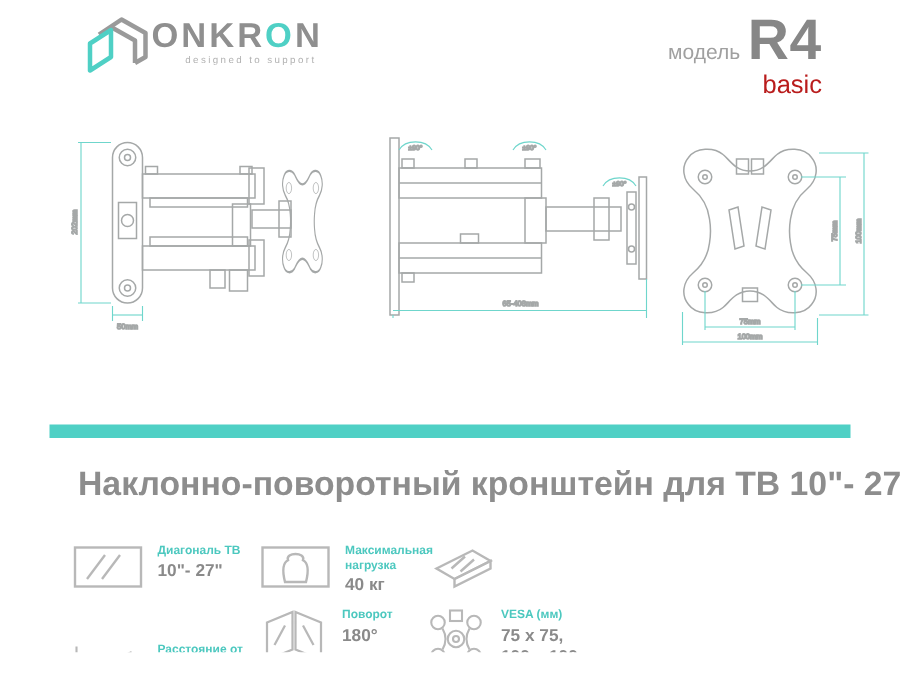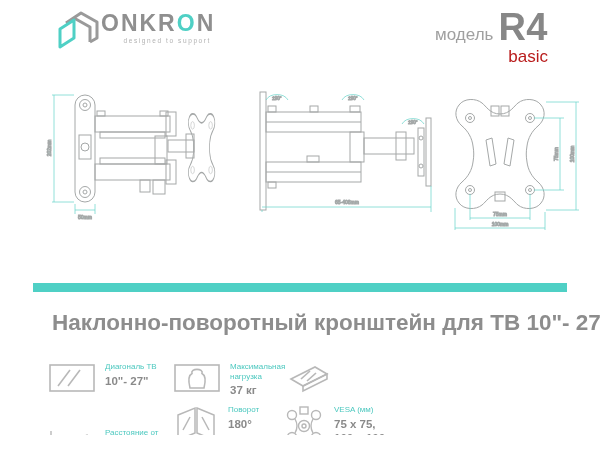--- a/index.html
+++ b/index.html
@@ -6,35 +6,35 @@
   .page{position:relative;width:600px;height:435px;background:#ffffff;overflow:hidden;
         font-family:"Liberation Sans",sans-serif;}
   
   .logo-mark{position:absolute;left:56px;top:6px;}
   .brand{position:absolute;left:101px;top:10px;font-size:23px;font-weight:bold;
          letter-spacing:2px;color:#8f8f8f;}
   .brand .accent{color:#4fd0c5;}
   .tagline{position:absolute;left:101px;top:37px;width:110px;text-align:right;
            font-size:6.5px;letter-spacing:1.6px;color:#b2b2b2;}
   .model-block{position:absolute;right:52px;top:8px;text-align:right;line-height:1;}
-  .model-label{font-size:17px;color:#a0a0a0;margin-right:5px;}
+  .model-label{font-size:14px;color:#a0a0a0;margin-right:5px;}
   .model-name{font-size:38px;font-weight:bold;color:#878787;letter-spacing:0.5px;}
   .model-variant{font-size:17px;color:#b91c1c;margin-top:2px;}
   
   .drawing{position:absolute;}
   .drawing svg text{font-family:"Liberation Sans",sans-serif;fill:#52c9bf;}
   
   .divider{position:absolute;left:33px;top:283px;width:534px;height:9px;background:#4fd0c5;}
   .page-title{position:absolute;left:52px;top:310px;font-size:22.5px;font-weight:bold;
               color:#8d8d8d;white-space:nowrap;}
   
   .spec{position:absolute;display:flex;align-items:flex-start;}
   .spec-icon{flex:0 0 auto;margin-right:9px;}
   .spec-text{width:76px;}
-  .spec-label{font-size:8px;font-weight:normal;color:#4cc8bf;line-height:1.2;}
+  .spec-label{font-size:8px;font-weight:bold;color:#4cc8bf;line-height:1.2;}
   .spec-value{font-size:11.5px;font-weight:bold;color:#8a8a8a;margin-top:2px;
               line-height:1.25;white-space:pre-line;}
 </style>
 </head>
 <body>
 
 <div class="page">
 
   <div class="logo-mark">
     <svg width="46" height="46" viewBox="0 0 46 46">
@@ -205,21 +205,21 @@
 
   <div class="spec" style="left:173px;top:362px">
     <div class="spec-icon">
       <svg width="48" height="34" viewBox="0 0 48 34" fill="none" stroke="#b8b8b8" stroke-width="1.6">
         <rect x="2" y="3" width="44" height="26"></rect>
         <path d="M17,26 C15,18 16,13 19,11.5 C17,6 31,6 29,11.5 C32,13 33,18 31,26 Z"></path>
       </svg>
     </div>
     <div class="spec-text">
       <div class="spec-label">Максимальная нагрузка</div>
-      <div class="spec-value">37 кг</div>
+      <div class="spec-value">40 кг</div>
     </div>
   </div>
 
   <div class="spec" style="left:283px;top:362px">
     <div class="spec-icon">
       <svg width="48" height="34" viewBox="0 0 48 34" fill="none" stroke="#b8b8b8" stroke-width="1.6">
         <polygon points="8,17 32,5 44,12 20,24"></polygon>
         <polygon points="20,24 44,12 44,17 20,29"></polygon>
         <line x1="18" y1="17" x2="27" y2="9"></line>
           <line x1="24" y1="19" x2="33" y2="11"></line>

